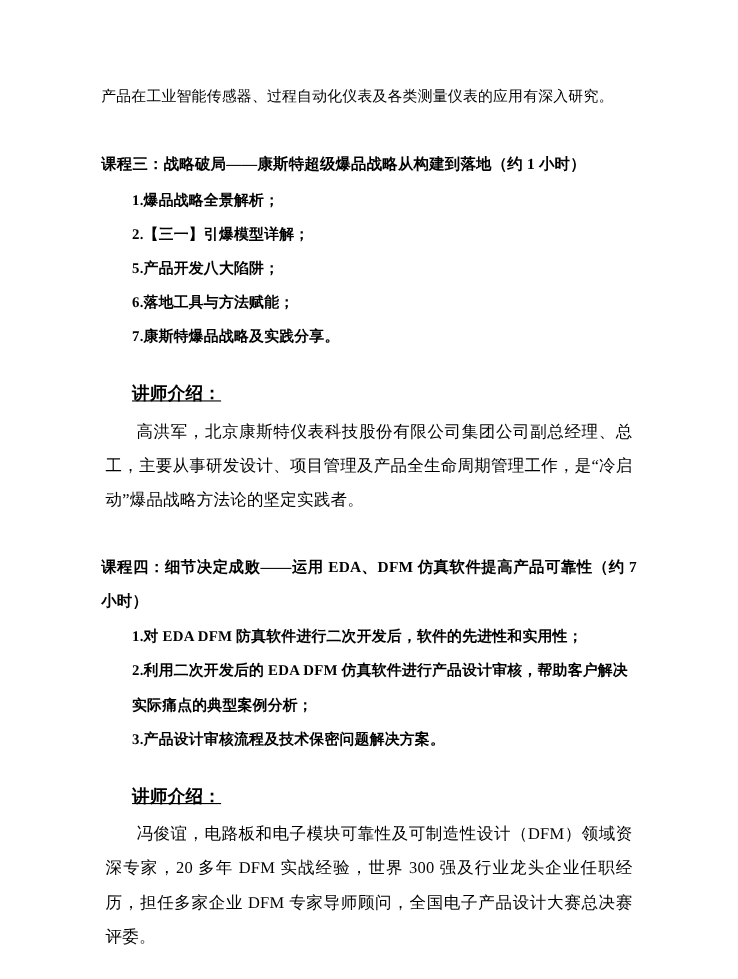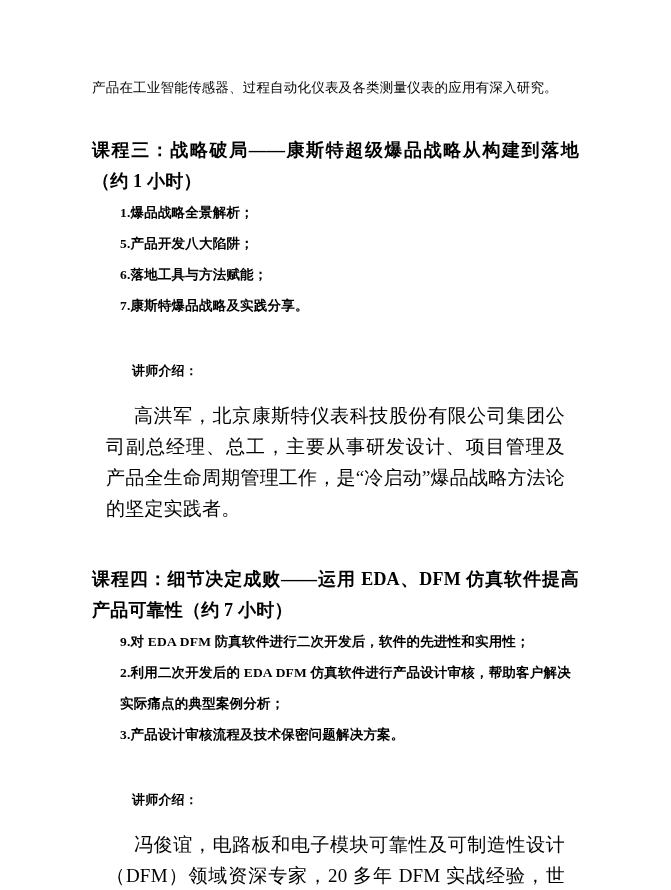--- a/index.html
+++ b/index.html
@@ -27,21 +27,21 @@
     text-align: justify;
     text-justify: inter-ideograph;
     margin: 0;
     letter-spacing: 0.2px;
   }
   .lead-para {
     margin-bottom: 18px;
   }
   .heading {
     font-weight: bold;
-    font-size: 18px;
+    font-size: 14px;
     line-height: 31px;
     margin: 0;
     text-align: justify;
     letter-spacing: 0.2px;
   }
   .list {
     margin: 0;
     padding: 0;
     list-style: none;
   }
@@ -51,70 +51,72 @@
     text-indent: 0;
     padding-left: 28px;
     letter-spacing: 0.2px;
     font-weight: bold;
   }
   .indent-para {
     text-indent: 28px;
   }
   .sub-heading {
     font-weight: bold;
-    font-size: 13px;
+    font-size: 16px;
     line-height: 31px;
-    margin: 12px;
+    margin: 0;
     padding-left: 28px;
     letter-spacing: 0.2px;
+    text-decoration: underline;
   }
   .block {
     margin-bottom: 0;
   }
   .gap-sm { height: 14px; }
   .gap-md { height: 22px; }
   .gap-lg { height: 26px; }
   .body-para {
-    font-size: 19px;
+    font-size: 15px;
     line-height: 31px;
     text-align: justify;
     text-justify: inter-ideograph;
-    margin: 14px;
+    margin: 4px;
     letter-spacing: 0.2px;
   }
 </style>
 </head>
 <body>
 
 <div class="page">
 
   <p class="para lead-para">产品在工业智能传感器、过程自动化仪表及各类测量仪表的应用有深入研究。</p>
 
   <div class="gap-sm"></div>
 
   <div class="block">
     <p class="heading">课程三：战略破局——康斯特超级爆品战略从构建到落地（约 1 小时）</p>
     <ul class="list">
       <li>1.爆品战略全景解析；</li>
+      <li>2.【三一】引爆模型详解；</li>
       <li>5.产品开发八大陷阱；</li>
       <li>6.落地工具与方法赋能；</li>
       <li>7.康斯特爆品战略及实践分享。</li>
     </ul>
     <div class="gap-md"></div>
     <p class="sub-heading">讲师介绍：</p>
     <p class="body-para indent-para">高洪军，北京康斯特仪表科技股份有限公司集团公司副总经理、总工，主要从事研发设计、项目管理及产品全生命周期管理工作，是“冷启动”爆品战略方法论的坚定实践者。</p>
   </div>
 
   <div class="gap-lg"></div>
 
   <div class="block">
     <p class="heading">课程四：细节决定成败——运用 EDA、DFM 仿真软件提高产品可靠性（约 7 小时）</p>
     <ul class="list">
-      <li>9.对 EDA DFM 防真软件进行二次开发后，软件的先进性和实用性；</li>
+      <li>1.对 EDA DFM 防真软件进行二次开发后，软件的先进性和实用性；</li>
       <li>2.利用二次开发后的 EDA DFM 仿真软件进行产品设计审核，帮助客户解决实际痛点的典型案例分析；</li>
       <li>3.产品设计审核流程及技术保密问题解决方案。</li>
     </ul>
     <div class="gap-md"></div>
     <p class="sub-heading">讲师介绍：</p>
-    <p class="body-para indent-para">冯俊谊，电路板和电子模块可靠性及可制造性设计（DFM）领域资深专家，20 多年 DFM 实战经验，世界 800 强及行业龙头企业任职经历，担任多家企业 DFM 专家导师顾问，全国电子产品设计大赛总决赛评委。</p>
+    <p class="body-para indent-para">冯俊谊，电路板和电子模块可靠性及可制造性设计（DFM）领域资深专家，20 多年 DFM 实战经验，世界 300 强及行业龙头企业任职经历，担任多家企业 DFM 专家导师顾问，全国电子产品设计大赛总决赛评委。</p>
   </div>
 
 </div>
 
 </body></html>

